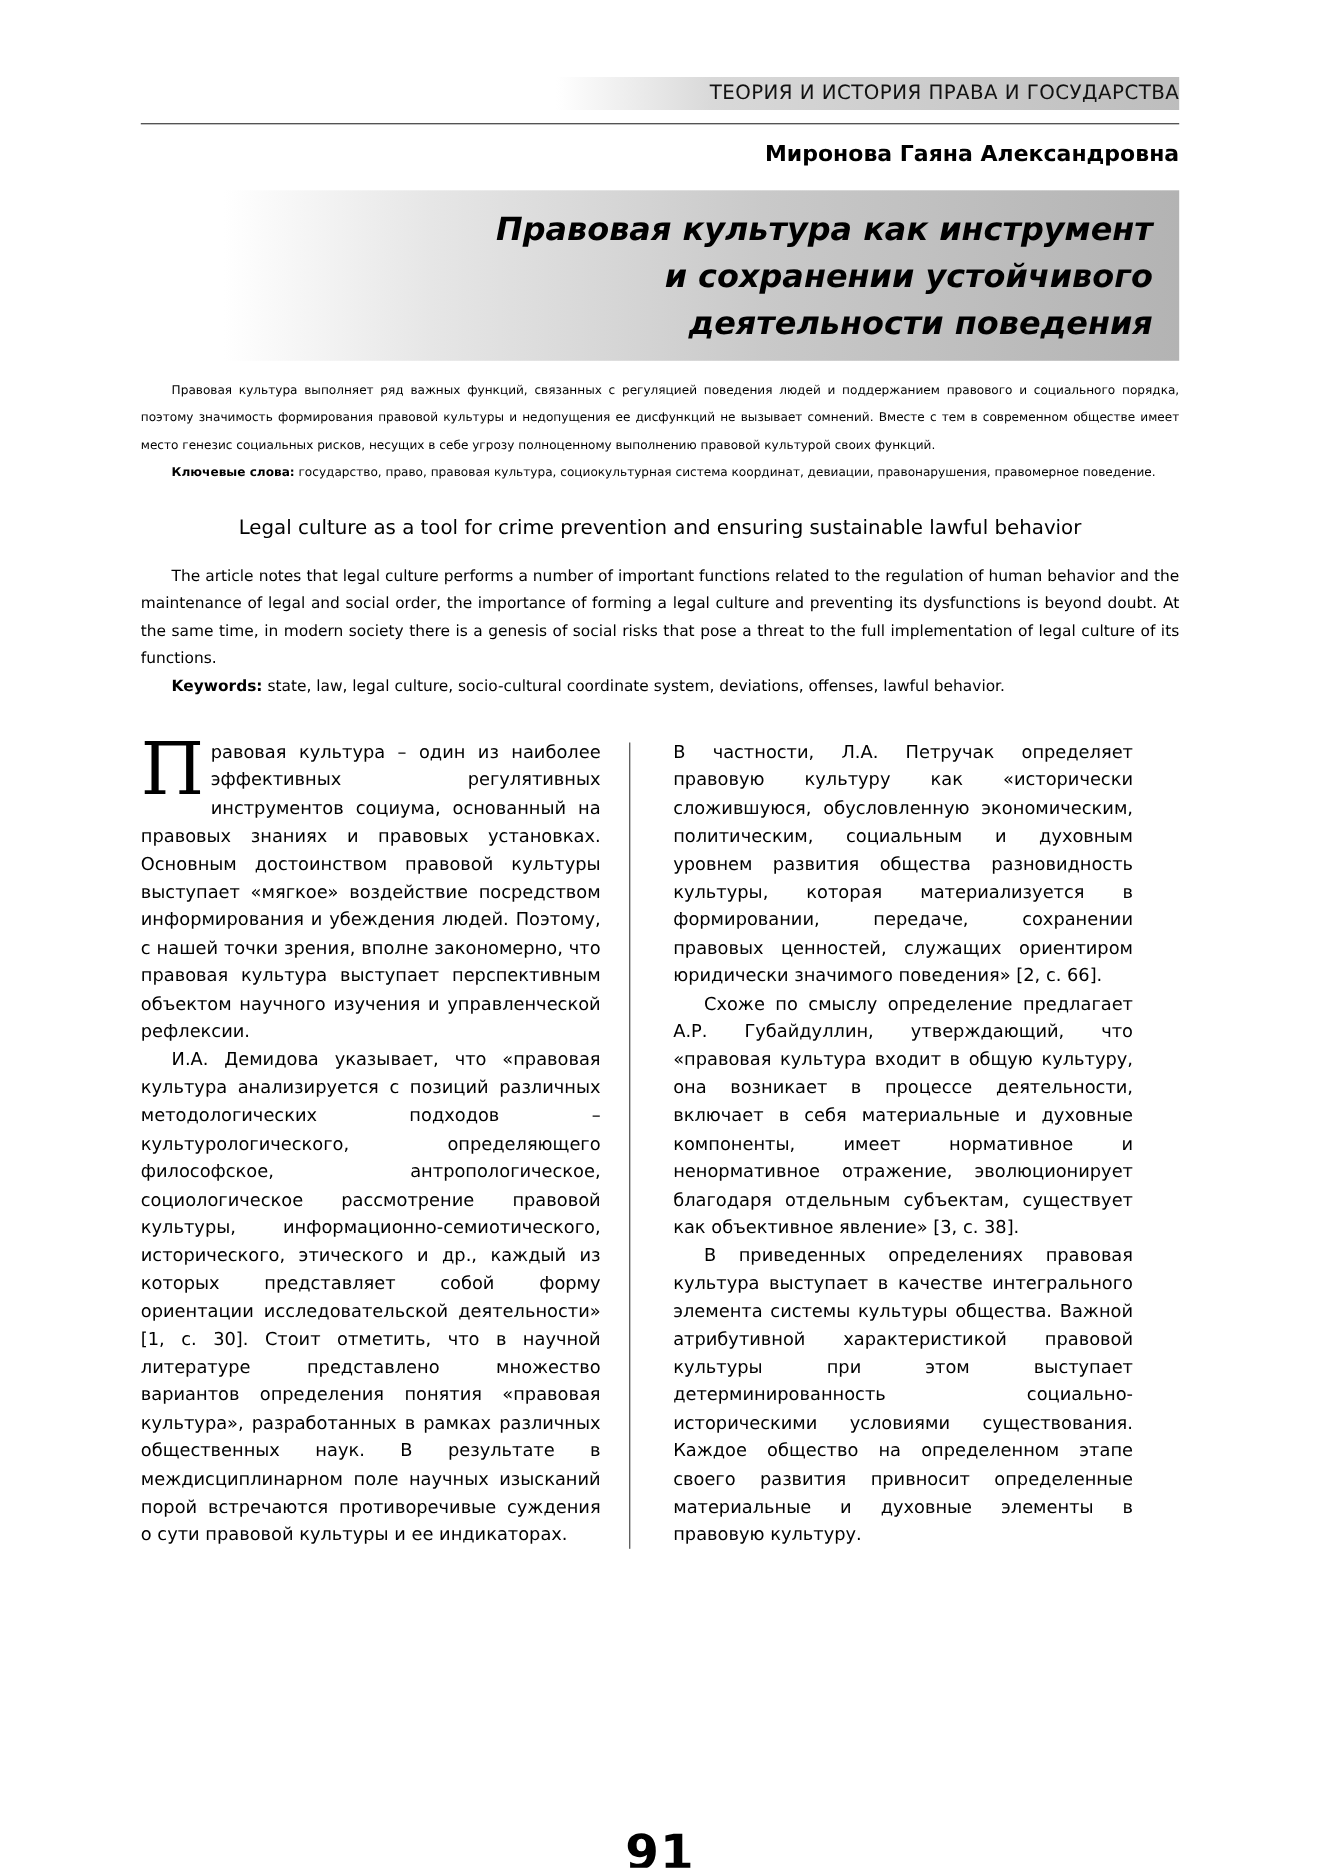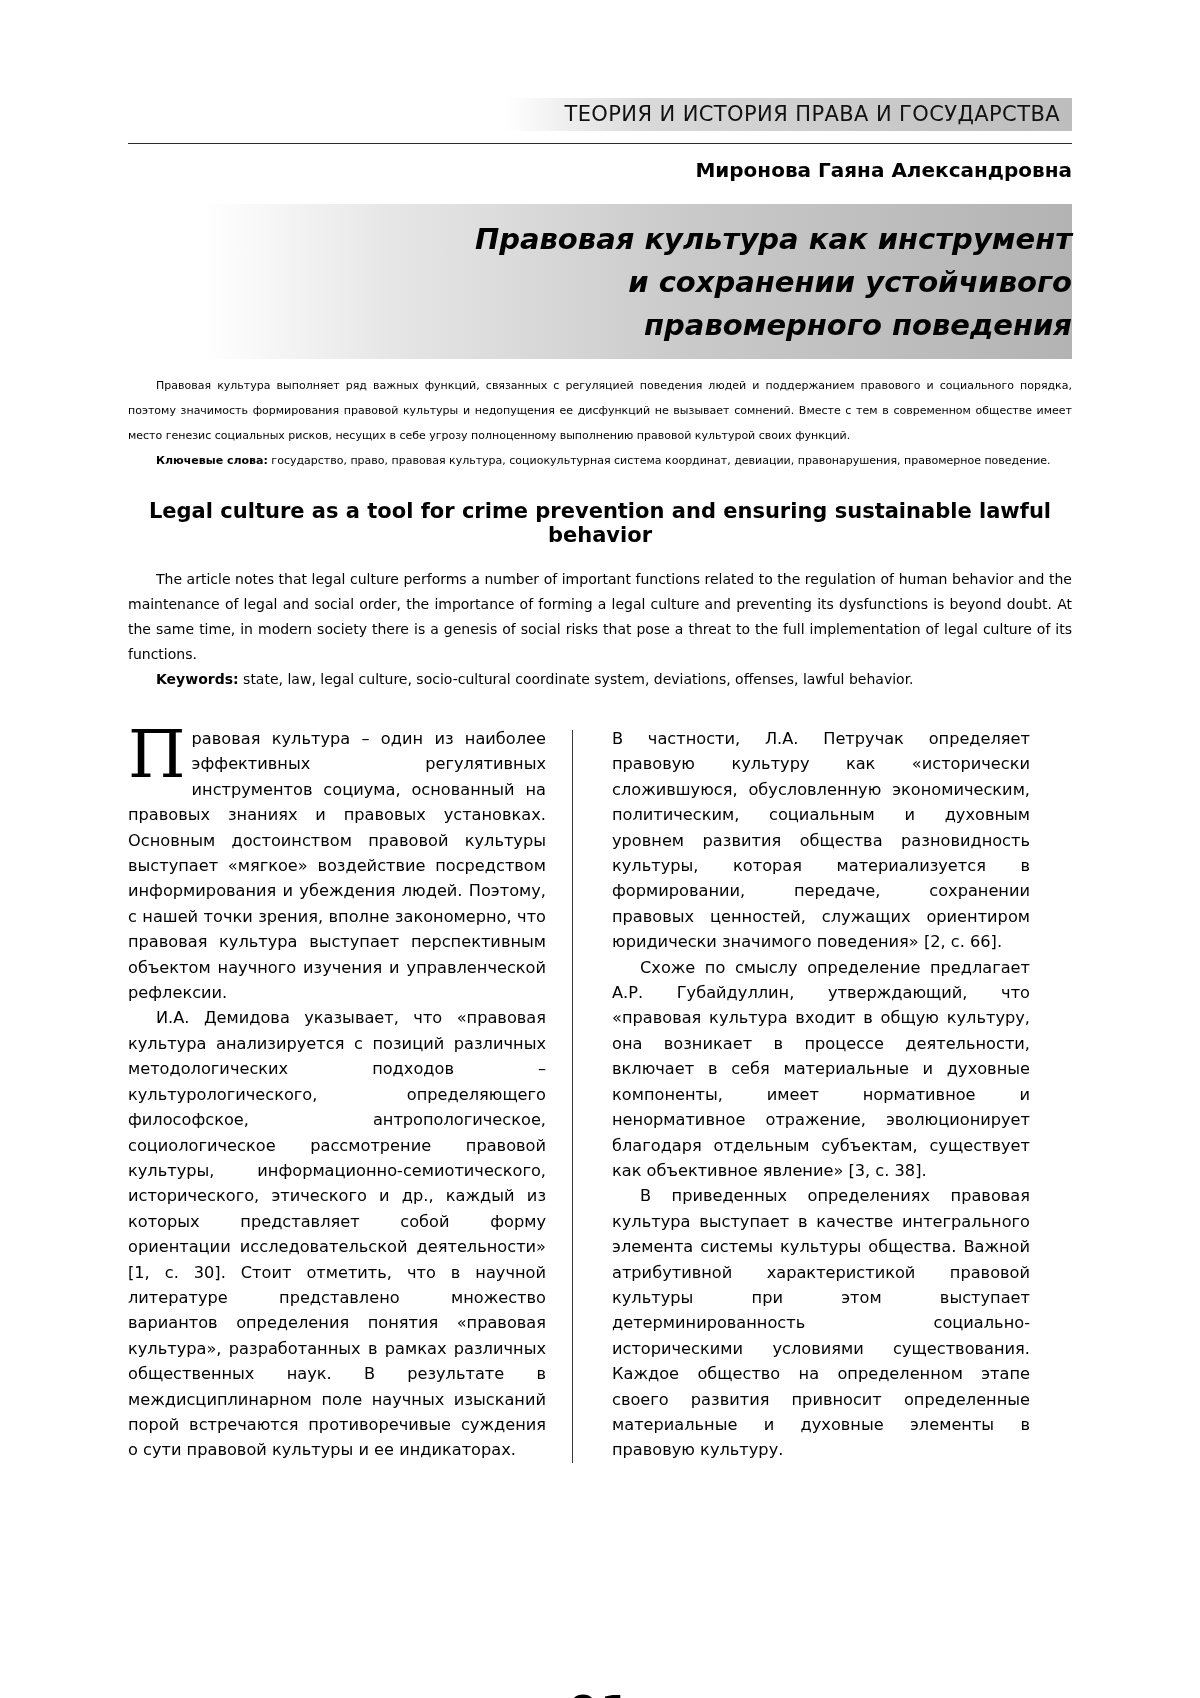--- a/index.html
+++ b/index.html
@@ -18,27 +18,27 @@
   .page {
     position: relative;
     width: 1200px;
     height: 1698px;
     box-sizing: border-box;
     padding: 0 128px;
   }
 
   
   .running-head {
-    margin-top: 98px;
+    margin-top: 70px;
     text-align: right;
-    font-size: 21px;
+    font-size: 18px;
     letter-spacing: 0.4px;
     color: #111;
     background: linear-gradient(to right, #ffffff 0%, #ffffff 40%, #d9d9d9 55%, #bdbdbd 100%);
-    padding: 4px 12px 5px 0;
+    padding: 4px 0 5px 0;
     display: block;
   }
   .head-rule {
     border: 0;
     border-top: 1px solid #2b2b2b;
     margin: 12px 0 0 0;
   }
 
   
   .author {
@@ -46,21 +46,21 @@
     font-weight: bold;
     font-size: 20px;
     margin-top: 14px;
     color: #000;
   }
 
   
   .title-block {
     margin-top: 22px;
     background: linear-gradient(to right, #ffffff 0%, #ffffff 8%, #e6e6e6 28%, #c9c9c9 60%, #b3b3b3 100%);
-    padding: 14px 0 12px 40px;
+    padding: 14px 24px 12px 40px;
   }
   .title-block .line {
     text-align: right;
     font-style: italic;
     font-weight: 600;
     font-size: 29px;
     line-height: 43px;
     color: #000;
     white-space: nowrap;
   }
@@ -73,22 +73,22 @@
     text-align: justify;
   }
   .abstract-ru p {
     margin: 0;
     text-indent: 28px;
   }
   .kw-label { font-weight: bold; }
 
   .title-en {
     margin-top: 26px;
-    font-weight: bold;
-    font-size: 21px;
+    font-weight: normal;
+    font-size: 18px;
     text-align: center;
     line-height: 24px;
   }
   .abstract-en {
     margin-top: 20px;
     font-size: 14px;
     line-height: 25px;
     text-align: justify;
   }
   .abstract-en p {
@@ -154,21 +154,21 @@
 <div class="page">
 
   <div class="running-head">ТЕОРИЯ И ИСТОРИЯ ПРАВА И ГОСУДАРСТВА</div>
   <hr class="head-rule">
 
   <div class="author">Миронова Гаяна Александровна</div>
 
   <div class="title-block">
     <div class="line">Правовая культура как инструмент</div>
     <div class="line">и сохранении устойчивого</div>
-    <div class="line">правомерного поведения</div>
+    <div class="line">деятельности поведения</div>
   </div>
 
   <div class="abstract-ru">
     <p>Правовая культура выполняет ряд важных функций, связанных с регуляцией поведения людей и поддержанием правового и социального порядка, поэтому значимость формирования правовой культуры и недопущения ее дисфункций не вызывает сомнений. Вместе с тем в современном обществе имеет место генезис социальных рисков, несущих в себе угрозу полноценному выполнению правовой культурой своих функций.</p>
     <p><span class="kw-label">Ключевые слова:</span><span> государство, право, правовая культура, социокультурная система координат, девиации, правонарушения, правомерное поведение.</span></p>
   </div>
 
   <div class="title-en">Legal culture as a tool for crime prevention and ensuring sustainable lawful behavior</div>
 
   <div class="abstract-en">

